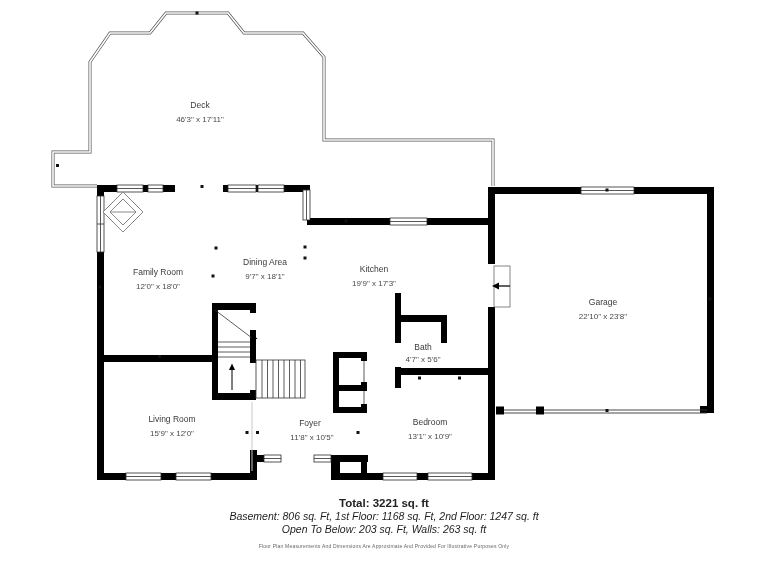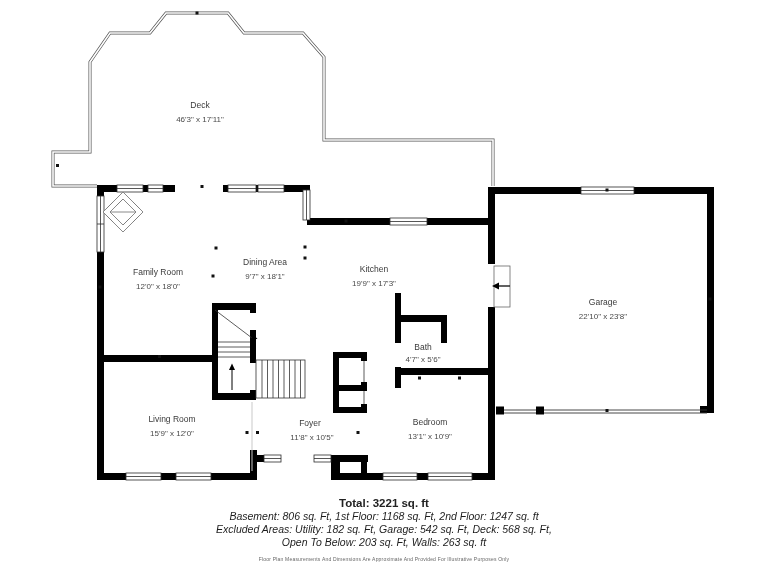--- a/index.html
+++ b/index.html
@@ -202,19 +202,18 @@
     <text class="room-dims" x="312" y="440">11'8" x 10'5"</text>
 
     <text class="room-name" x="430" y="425">Bedroom</text>
     <text class="room-dims" x="430" y="439">13'1" x 10'9"</text>
   </g>
 </svg>
 
   <div id="footer">
     <div class="total">Total: 3221 sq. ft</div>
     <div class="sline">Basement: 806 sq. Ft, 1st Floor: 1168 sq. Ft, 2nd Floor: 1247 sq. ft</div>
-    <div class="sline">Excluded Areas: Utility: 182 sq. Ft, Garage: 542 sq. Ft, Deck: 568 sq. Ft,</div>
     <div class="sline">Open To Below: 203 sq. Ft, Walls: 263 sq. ft</div>
     <div class="disclaimer">Floor Plan Measurements And Dimensions Are Approximate And Provided For Illustrative Purposes Only</div>
   </div>
 
   <div id="plan-id">5421595</div>
 </div>
 
 </body></html>

